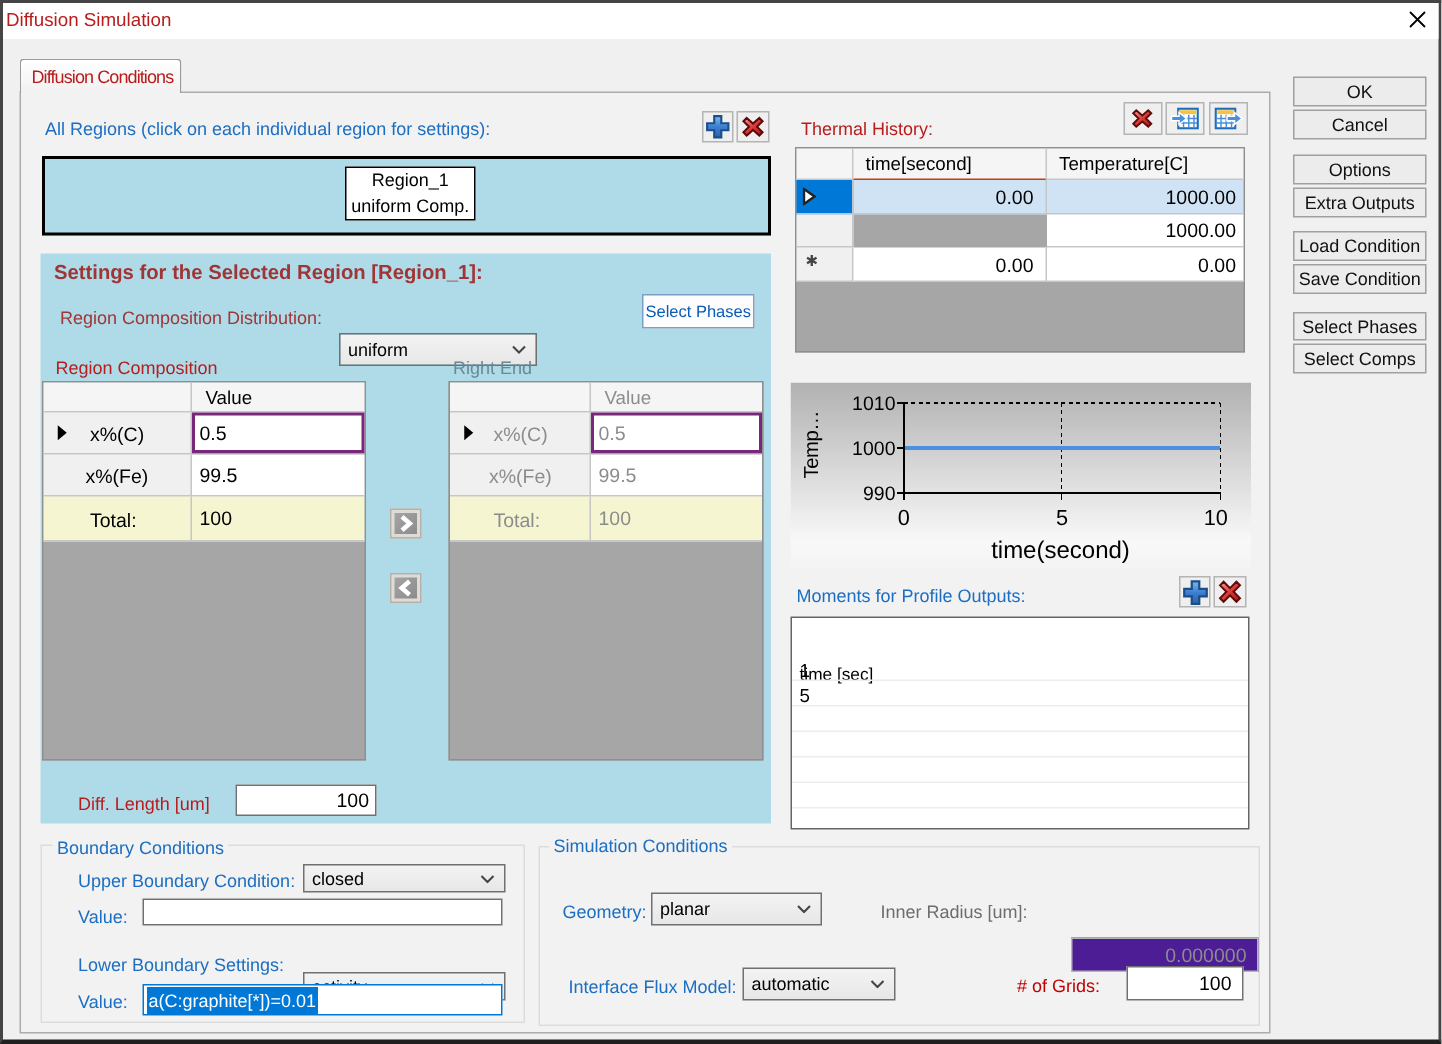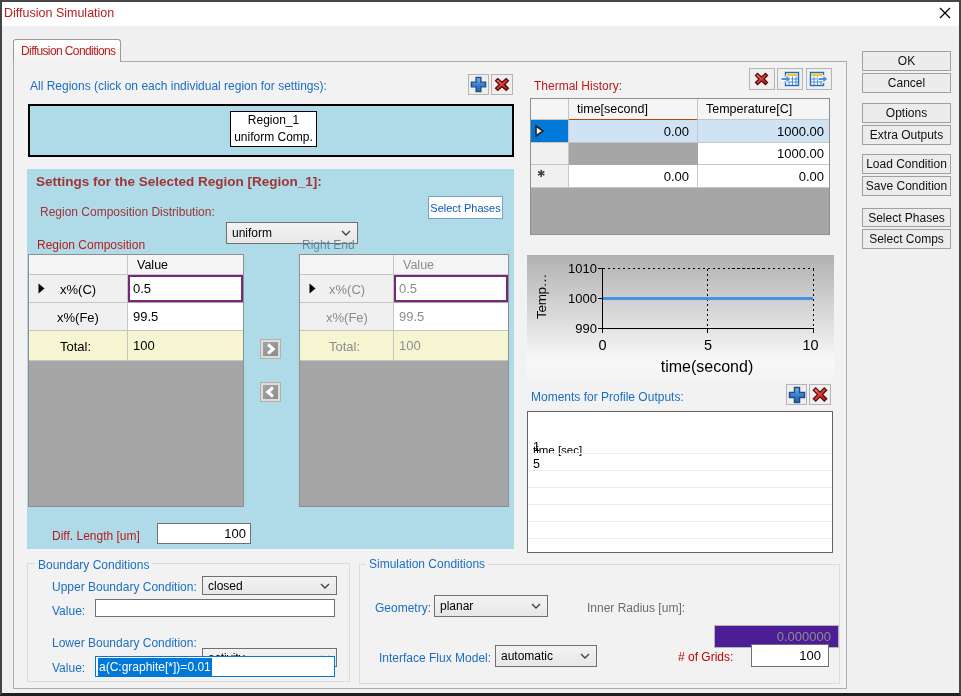--- a/index.html
+++ b/index.html
@@ -273,21 +273,21 @@
 <div class="lbl blue" style="left:35px;top:558px;background:#f2f2f2;padding:0 3px;">Boundary Conditions</div>
 <div class="lbl blue" style="left:52px;top:580px;">Upper Boundary Condition:</div>
 <div class="combo" style="left:202px;top:576px;width:135px;height:19px;">
     <span class="ct">closed</span>
     <svg width="10" height="6" viewBox="0 0 10 6">
       <path d="M1 1 L5 5 L9 1" stroke="#444" stroke-width="1.4" fill="none"></path>
     </svg>
   </div>
 <div class="lbl blue" style="left:52px;top:604px;">Value:</div>
 <div class="tbox" style="left:95px;top:599px;width:240px;height:18px;"></div>
-<div class="lbl blue" style="left:52px;top:636px;">Lower Boundary Condition:</div>
+<div class="lbl blue" style="left:52px;top:636px;">Lower Boundary Settings:</div>
 <div class="combo" style="left:202px;top:632px;width:135px;height:19px;margin-top:16px;">
     <span class="ct">activity</span>
     <svg width="10" height="6" viewBox="0 0 10 6">
       <path d="M1 1 L5 5 L9 1" stroke="#444" stroke-width="1.4" fill="none"></path>
     </svg>
   </div>
 <div class="lbl blue" style="left:52px;top:661px;">Value:</div>
 <div class="tbox" style="left:95px;top:656px;width:240px;height:21px;border:1px solid #0078d7;font-size:12px;">
   <span style="position:absolute;left:2px;top:1px;background:#0078d7;color:#fff;padding:2px 1px 2px 1px;">a(C:graphite[*])=0.01</span>
 </div>

